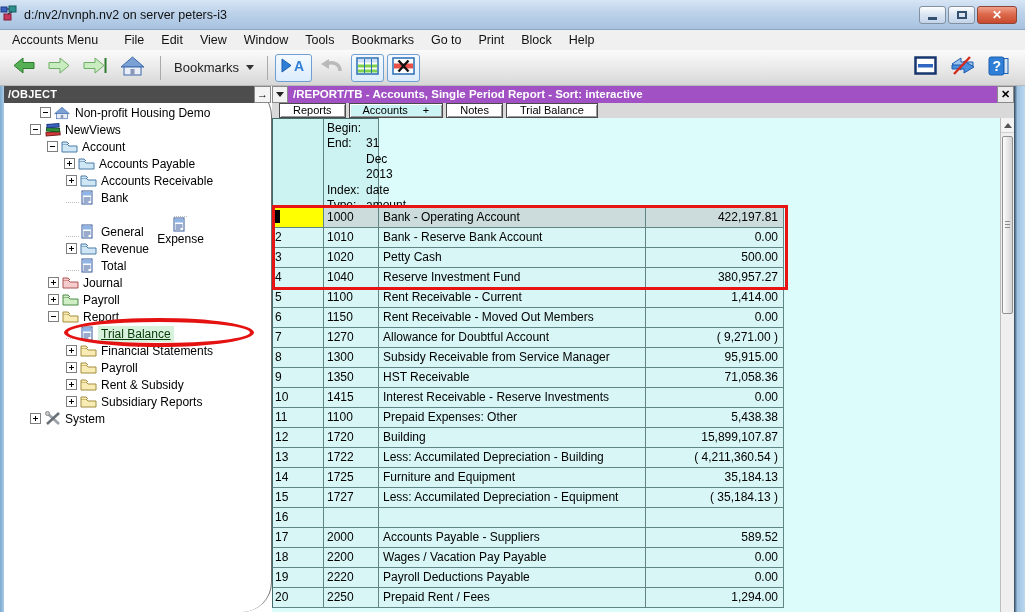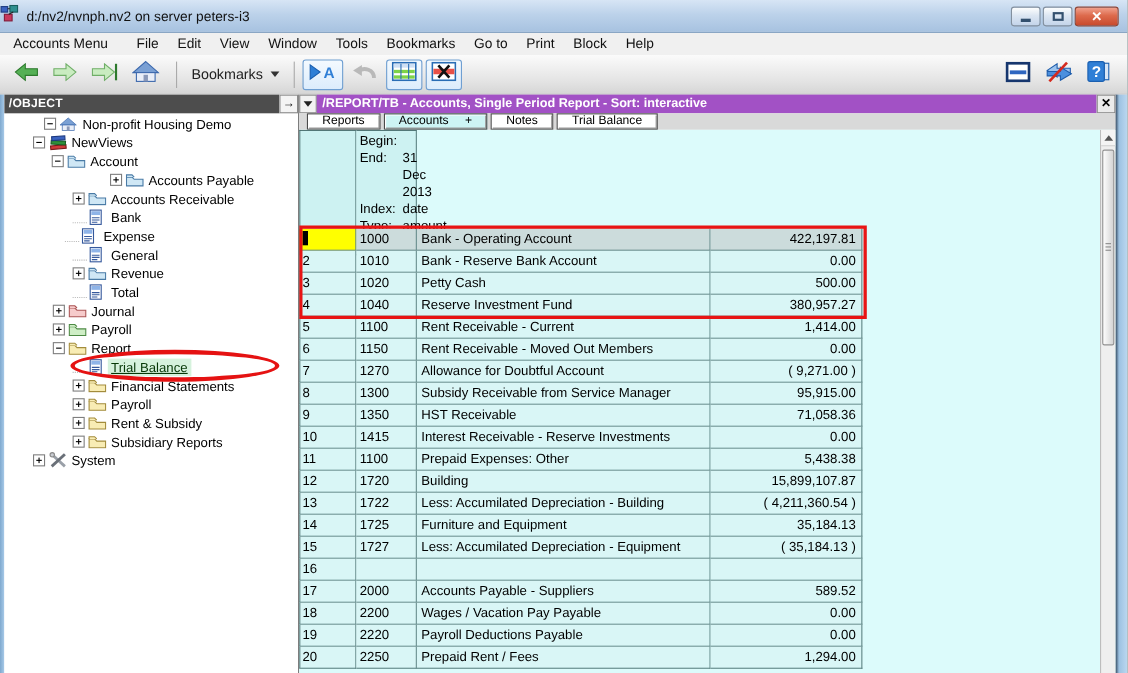--- a/index.html
+++ b/index.html
@@ -28,21 +28,21 @@
   .bookmarks-ctl { display: flex; align-items: center; font-size: 13px; color: #222; padding: 3px 6px; cursor: pointer; }
   .caret-down { display: inline-block; width: 0; height: 0; border-left: 4px solid transparent; border-right: 4px solid transparent; border-top: 5px solid #333; margin-left: 7px; }
   .tb-spacer { flex: 1; }
 
   
   .main { display: flex; height: 526px; }
   .edge-l { width: 4px; background: linear-gradient(90deg, #7fa9cf, #a9cbe9); }
   .edge-r { width: 11px; background: linear-gradient(90deg, #30455c, #9dc2e2 30%, #bcd8f0); }
 
   
-  .left-panel { width: 268px; background: #fff; border-right: 1px solid #6f6f6f; display: flex; flex-direction: column; position: relative; }
+  .left-panel { width: 268px; background: #fff; border-right: 1px solid #6f6f6f; display: flex; flex-direction: column; position: relative; border-radius: 30px; }
   .object-header { height: 17px; display: flex; }
   .obj-bar { flex: 1; background: #4d4d4d; color: #fff; font-weight: bold; font-size: 11px; line-height: 17px; padding-left: 4px; letter-spacing: .2px; }
   .obj-arrow-btn { width: 17px; background: #f4f4f4; border: 1px solid #8a8a8a; font-size: 11px; line-height: 15px; text-align: center; color: #000; cursor: pointer; }
   .tree { flex: 1; position: relative; padding-top: 1px; overflow: hidden; }
   .tree-row { height: 17px; display: flex; align-items: center; white-space: nowrap; cursor: pointer; }
   .expand-box { position: relative; width: 11px; height: 11px; border: 1px solid #7e7e7e; background: #fff; margin-right: 3px; flex-shrink: 0; }
   .expand-box::before { content: ""; position: absolute; left: 2px; right: 2px; top: 4px; height: 1px; background: #000; }
   .expand-box.plus::after { content: ""; position: absolute; top: 2px; bottom: 2px; left: 4px; width: 1px; background: #000; }
   .expand-spacer { width: 14px; height: 11px; flex-shrink: 0; border-bottom: 1px dotted #bbb; margin-right: 0; width: 13px; margin-right: 1px; }
   .tree-icon { width: 18px; height: 14px; flex-shrink: 0; display: flex; align-items: center; }
@@ -258,21 +258,21 @@
           <div class="tree-row" style="padding-left: 43px;">
             <span class="expand-box minus"></span>
             <span class="tree-icon">
               <svg width="17" height="13" viewBox="0 0 17 13">
                 <path d="M1 4 h5 l2 2 h8 v6 h-15 z" fill="#cfe7f5" stroke="#4a7ba6"></path>
                 <path d="M1 4 v-2 h5 l2 2" fill="#cfe7f5" stroke="#4a7ba6"></path>
               </svg>
             </span>
             <span class="tree-label">Account</span>
           </div>
-          <div class="tree-row" style="padding-left: 96px;">
+          <div class="tree-row" style="padding-left: 60px;">
             <span class="expand-box plus"></span>
             <span class="tree-icon">
               <svg width="17" height="13" viewBox="0 0 17 13">
                 <path d="M1 4 h5 l2 2 h8 v6 h-15 z" fill="#cfe7f5" stroke="#4a7ba6"></path>
                 <path d="M1 4 v-2 h5 l2 2" fill="#cfe7f5" stroke="#4a7ba6"></path>
               </svg>
             </span>
             <span class="tree-label">Accounts Payable</span>
           </div>
           <div class="tree-row" style="padding-left: 62px;">
@@ -291,21 +291,21 @@
               <svg width="14" height="15" viewBox="0 0 14 15">
                 <rect x="2" y="1" width="10" height="13" fill="#fff" stroke="#35589c"></rect>
                 <rect x="3" y="2" width="8" height="3.5" fill="#8fb4e8"></rect>
                 <line x1="3.5" y1="8" x2="10.5" y2="8" stroke="#35589c"></line>
                 <line x1="3.5" y1="10" x2="10.5" y2="10" stroke="#35589c"></line>
                 <line x1="3.5" y1="12" x2="8.5" y2="12" stroke="#35589c"></line>
               </svg>
             </span>
             <span class="tree-label">Bank</span>
           </div>
-          <div class="tree-row" style="padding-left: 55px;">
+          <div class="tree-row" style="padding-left: 86px; flex-direction: column;">
             <span class="expand-spacer"></span>
             <span class="tree-icon">
               <svg width="14" height="15" viewBox="0 0 14 15">
                 <rect x="2" y="1" width="10" height="13" fill="#fff" stroke="#35589c"></rect>
                 <rect x="3" y="2" width="8" height="3.5" fill="#8fb4e8"></rect>
                 <line x1="3.5" y1="8" x2="10.5" y2="8" stroke="#35589c"></line>
                 <line x1="3.5" y1="10" x2="10.5" y2="10" stroke="#35589c"></line>
                 <line x1="3.5" y1="12" x2="8.5" y2="12" stroke="#35589c"></line>
               </svg>
             </span>

